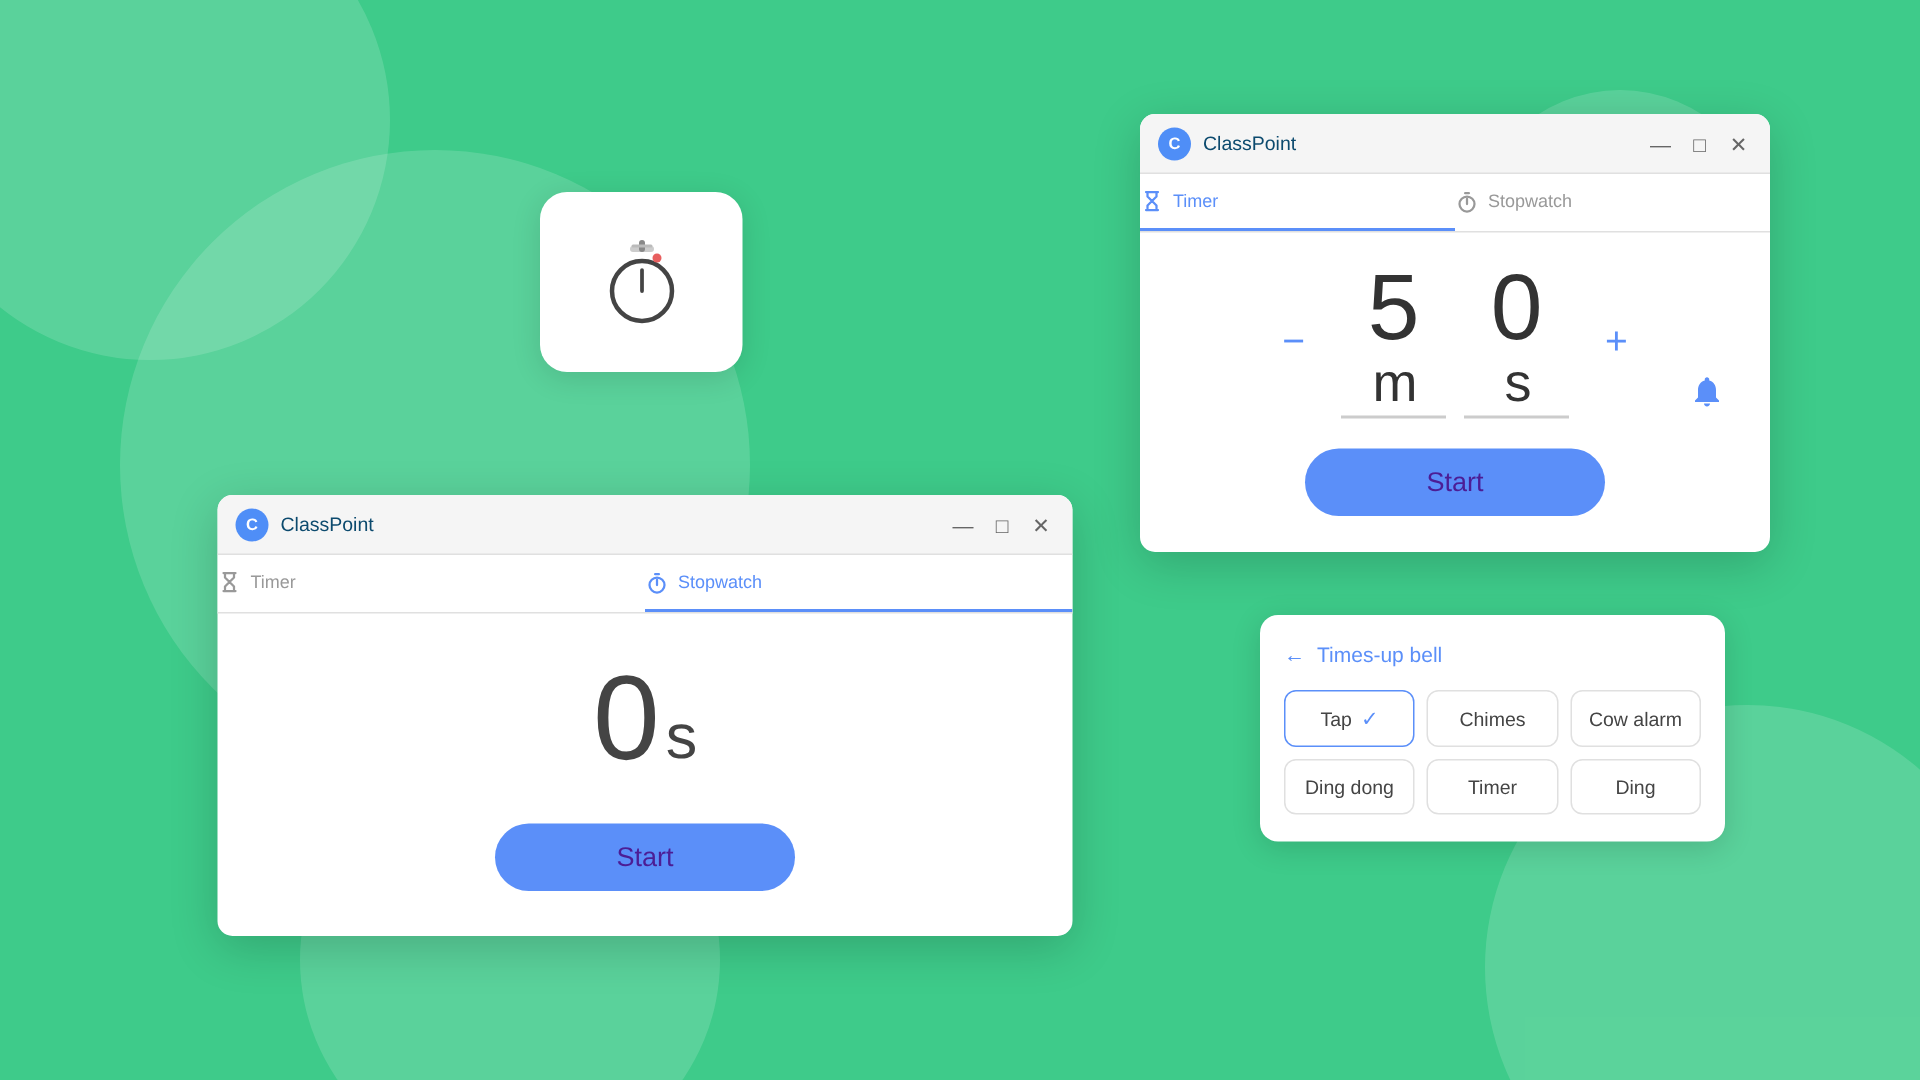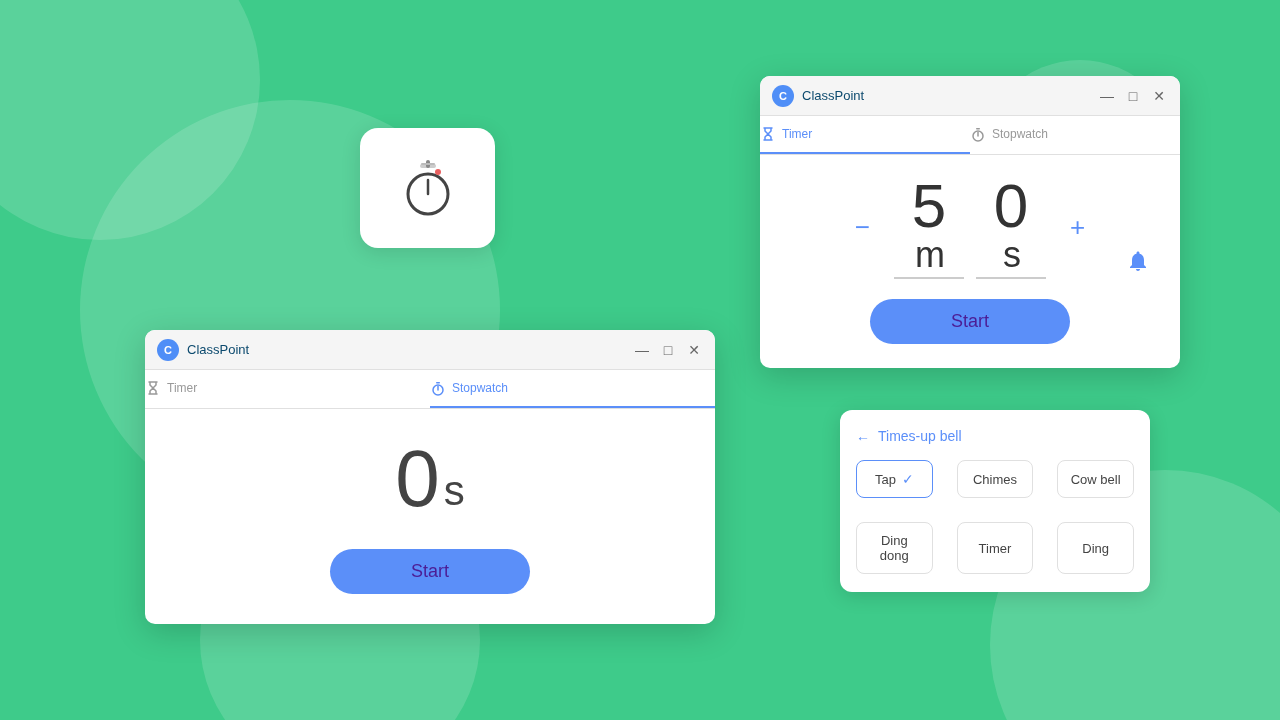--- a/index.html
+++ b/index.html
@@ -231,21 +231,21 @@
       color: #5b8ff9;
       font-size: 14px;
       font-weight: 500;
       margin-bottom: 16px;
       cursor: pointer;
     }
 
     .alarm-grid {
       display: grid;
       grid-template-columns: 1fr 1fr 1fr;
-      gap: 24px;
+      gap: 8px;
     }
 
     .alarm-option {
       border: 1px solid #e0e0e0;
       border-radius: 8px;
       padding: 10px 8px;
       font-size: 13px;
       color: #444;
       text-align: center;
       cursor: pointer;
@@ -408,21 +408,21 @@
   </div>
   <div class="alarm-grid">
     <div class="alarm-option selected">
       <span>Tap</span>
       <span class="check-mark">✓</span>
     </div>
     <div class="alarm-option">
       <span>Chimes</span>
     </div>
     <div class="alarm-option">
-      <span>Cow bell</span>
+      <span>Cow alarm</span>
     </div>
     <div class="alarm-option">
       <span>Ding dong</span>
     </div>
     <div class="alarm-option">
       <span>Timer</span>
     </div>
     <div class="alarm-option">
       <span>Ding</span>
     </div>

